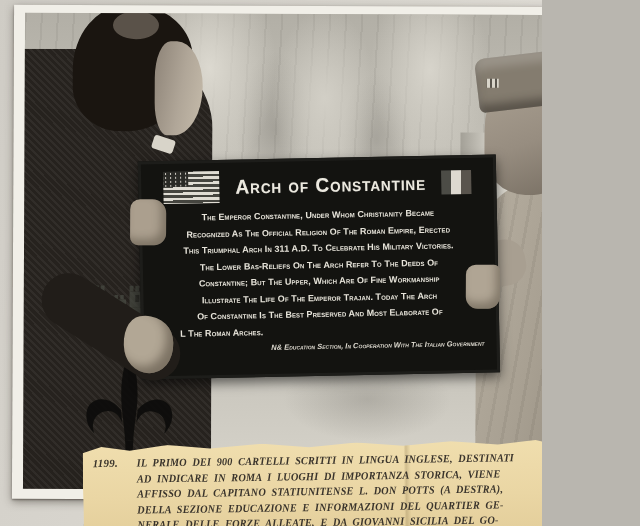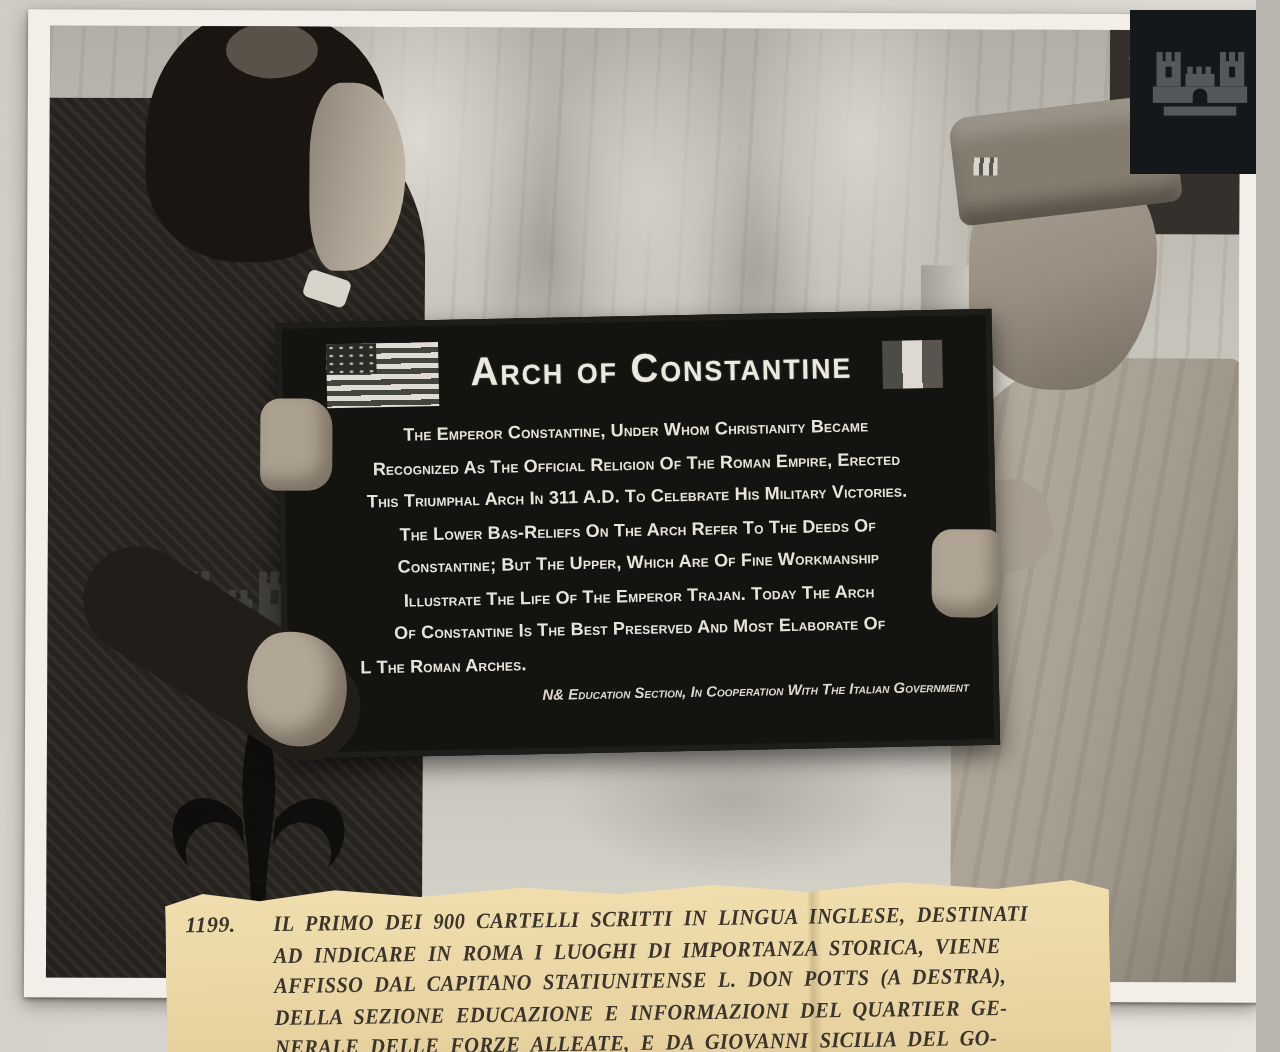--- a/index.html
+++ b/index.html
@@ -1,16 +1,16 @@
 <!DOCTYPE html>
 <html><head>
 <meta charset="utf-8">
 <style>
   html,body{margin:0;padding:0;background:#b9b6af;}
-  .page{position:relative;width:628px;height:526px;overflow:hidden;
+  .page{position:relative;width:542px;height:526px;overflow:hidden;
         background:linear-gradient(115deg,#cfccc5 0%,#d8d5ce 45%,#e6e3dc 100%);
         font-family:"Liberation Sans",sans-serif;}
   
   .photo{position:absolute;left:13px;top:6px;width:617px;height:494px;background:#f1efe8;
          transform:rotate(.25deg);box-shadow:0 3px 9px rgba(55,50,42,.5),0 1px 2px rgba(55,50,42,.55);}
   .photo-inner{position:absolute;left:11px;top:8px;right:11px;bottom:10px;background:#bab7ae;overflow:hidden;}
   .relief{position:absolute;inset:0;background:
       radial-gradient(95px 150px at 185px 55px,#dcd9d0 0%,rgba(220,217,208,0) 70%),
       radial-gradient(75px 130px at 300px 85px,#d2cfc6 0%,rgba(210,207,198,0) 70%),
       radial-gradient(85px 140px at 405px 55px,#d7d4cb 0%,rgba(215,212,203,0) 70%),

